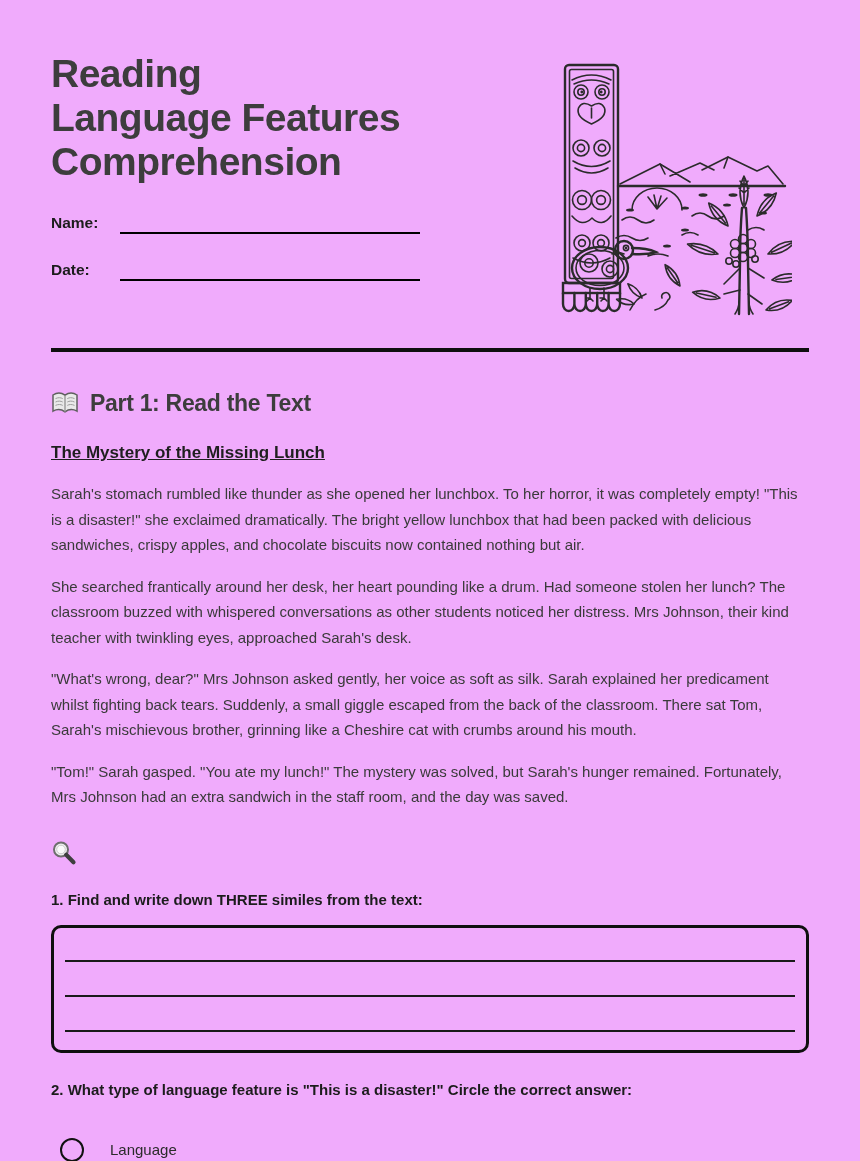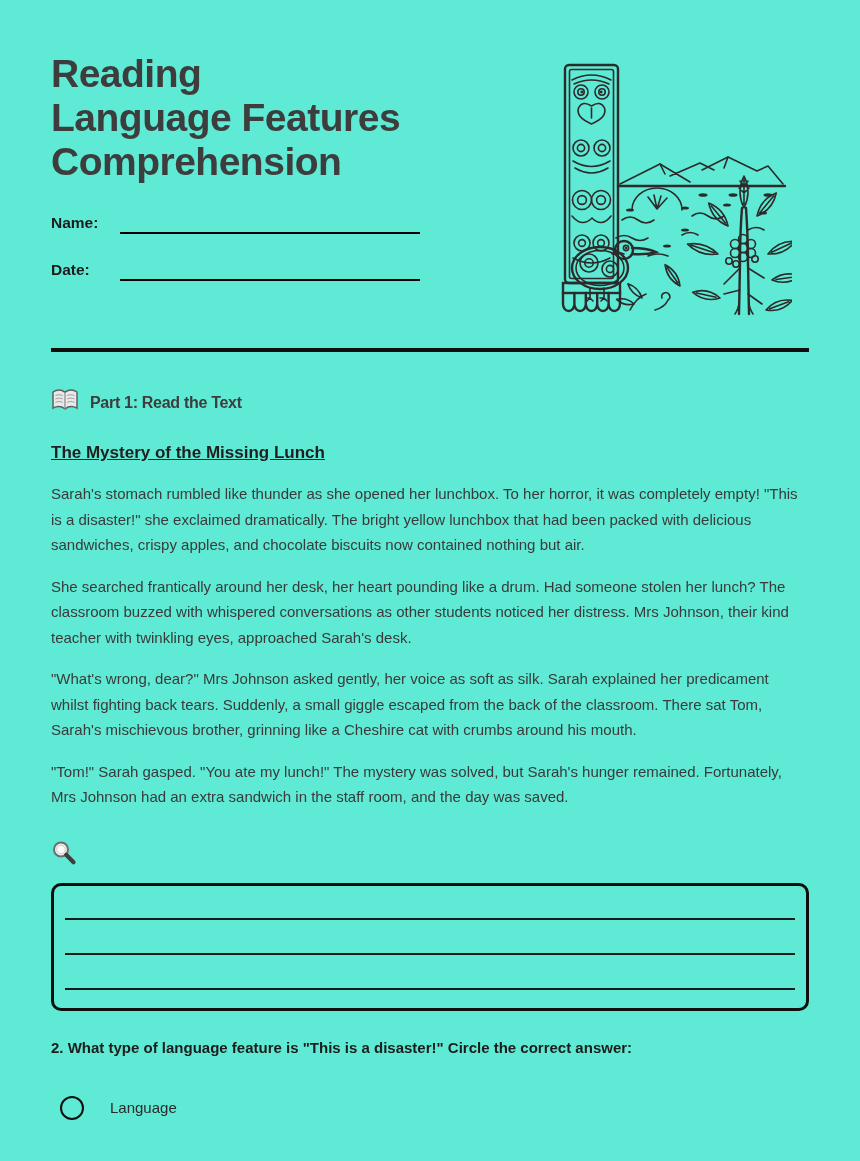--- a/index.html
+++ b/index.html
@@ -1,21 +1,21 @@
 <!DOCTYPE html>
 <html><head>
 <meta charset="utf-8">
 <style>
   * { box-sizing: border-box; }
   html, body { margin: 0; padding: 0; background: #ffffff; }
   .page {
     position: relative;
     width: 860px;
     height: 1161px;
-    background: #5eead4;
+    background: #f0abfc;
     overflow: hidden;
     font-family: "Liberation Sans", sans-serif;
     color: #3a3a3a;
   }
   .content { padding: 0 51px; }
 
   
   .title {
     padding-top: 52px;
     font-size: 39px;
@@ -32,23 +32,23 @@
   .field-line { width: 300px; height: 24px; border-bottom: 2px solid #000; font-size: 14px; }
 
   
   .illustration { position: absolute; left: 552px; top: 58px; width: 240px; height: 258px; }
   .illustration svg { width: 100%; height: 100%; }
 
   .divider { height: 4px; background: #0f0f0f; margin-top: 67px; }
 
   
   h2.section-heading {
-    display: flex; align-items: flex-start; gap: 11px;
+    display: flex; align-items: center; gap: 11px;
     margin: 36px 0 0 0;
-    font-size: 16px; line-height: 30px;
+    font-size: 23px; line-height: 30px;
     font-weight: 700; color: #3d3d3d;
     letter-spacing: -0.3px;
   }
   h2.part2 { margin-top: 30px; }
   .heading-icon { flex: 0 0 auto; display: inline-flex; }
 
   .story-title { margin-top: 25px; font-size: 17px; font-weight: 700; color: #1f1f1f; text-decoration: underline; }
 
   .story p {
     margin: 16px 0 0 0;
@@ -251,20 +251,21 @@
     <h2 class="section-heading part2">
       <span class="heading-icon">
         <svg width="26" height="26" viewBox="0 0 26 26">
           <circle cx="10" cy="9.5" r="7" fill="#f1f1f1" stroke="#6e6e6e" stroke-width="2"></circle>
           <circle cx="10" cy="9.5" r="4.3" fill="#fbfbfb" stroke="#c9c9c9" stroke-width="1"></circle>
           <line x1="15.2" y1="14.8" x2="22.5" y2="22.2" stroke="#3f3f3f" stroke-width="4.2" stroke-linecap="round"></line>
         </svg>
       </span>
     </h2>
 
+    <div class="question-label q1-label">1. Find and write down THREE similes from the text:</div>
 
     <div class="answer-box">
       <div class="answer-line"></div>
       <div class="answer-line"></div>
       <div class="answer-line"></div>
     </div>
 
     <div class="question-label q2-label">2. What type of language feature is "This is a disaster!" Circle the correct answer:</div>
 
     <div class="option-row">

